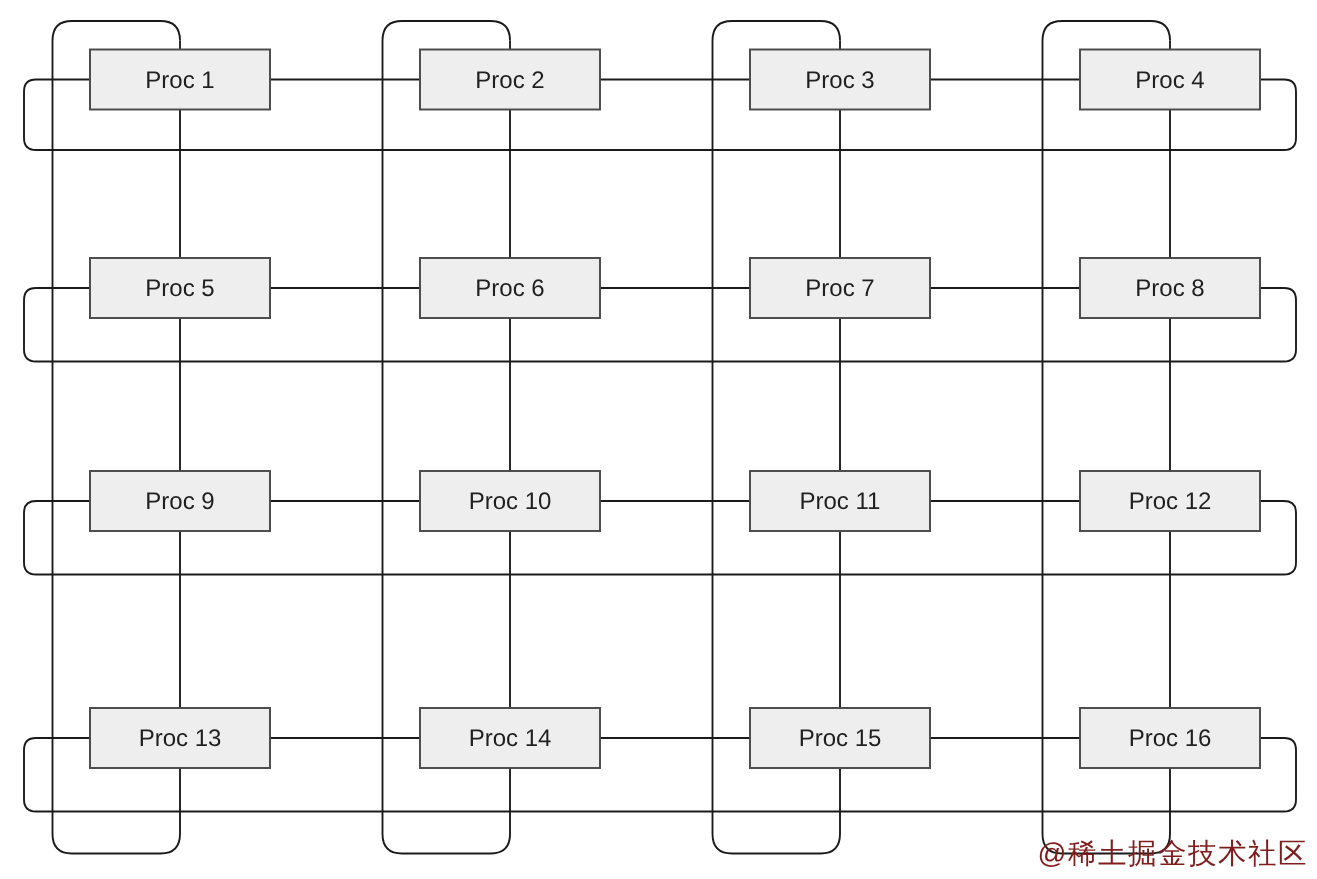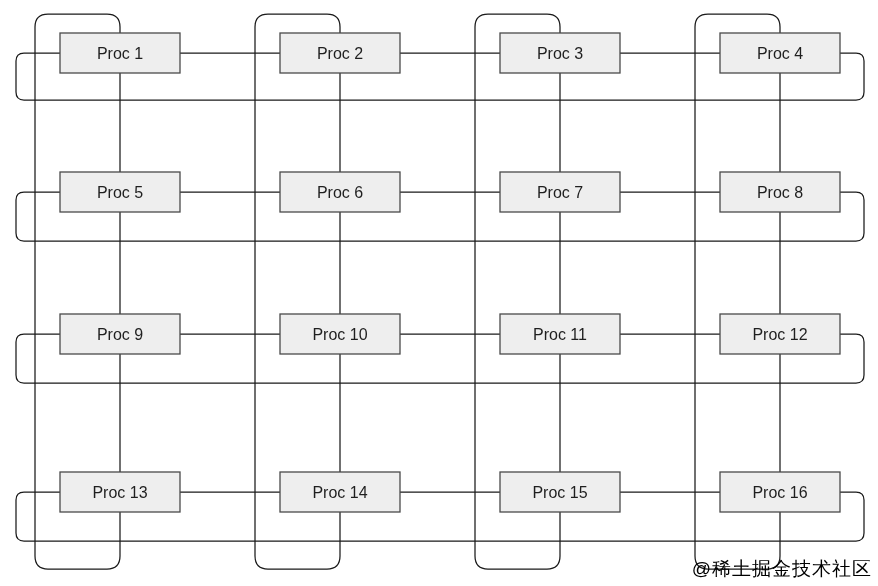--- a/index.html
+++ b/index.html
@@ -77,14 +77,14 @@
       <text x="780" y="339.5" text-anchor="middle" font-size="16" fill="#1f1f1f">Proc 12</text>
       <rect x="60" y="472" width="120" height="40" fill="#eeeeee" stroke="#4a4a4a" stroke-width="1.3"></rect>
       <text x="120" y="497.5" text-anchor="middle" font-size="16" fill="#1f1f1f">Proc 13</text>
       <rect x="280" y="472" width="120" height="40" fill="#eeeeee" stroke="#4a4a4a" stroke-width="1.3"></rect>
       <text x="340" y="497.5" text-anchor="middle" font-size="16" fill="#1f1f1f">Proc 14</text>
       <rect x="500" y="472" width="120" height="40" fill="#eeeeee" stroke="#4a4a4a" stroke-width="1.3"></rect>
       <text x="560" y="497.5" text-anchor="middle" font-size="16" fill="#1f1f1f">Proc 15</text>
       <rect x="720" y="472" width="120" height="40" fill="#eeeeee" stroke="#4a4a4a" stroke-width="1.3"></rect>
       <text x="780" y="497.5" text-anchor="middle" font-size="16" fill="#1f1f1f">Proc 16</text>
     </svg>
-  <div class="watermark" title="@稀土掘金技术社区" style="color: #000000;">@稀土掘金技术社区</div>
+  <div class="watermark" title="@稀土掘金技术社区" style="color: #7f1d1d;">@稀土掘金技术社区</div>
 </div>
 
 </body></html>

